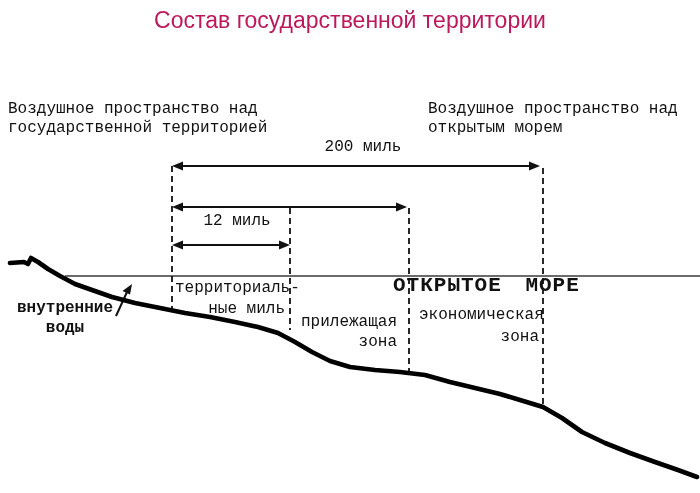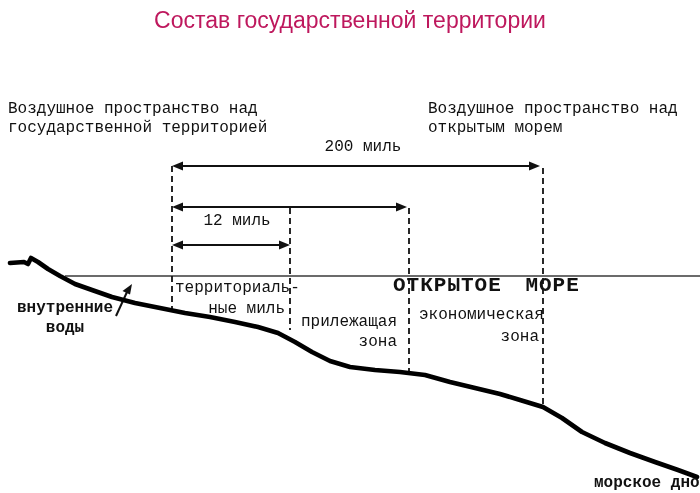--- a/index.html
+++ b/index.html
@@ -84,14 +84,13 @@
 
   <div class="lbl rt" style="left:297px;top:312px;width:100px;line-height:20px;">прилежащая
 зона</div>
 
   <div class="lbl opensea" style="left:393px;top:276px;">ОТКРЫТОЕ МОРЕ</div>
 
   <div class="lbl rt" style="left:419px;top:304px;width:120px;line-height:22px;">экономическая
 зона</div>
 
 
-  <div class="lbl bold" style="left:594px;top:474px;">морское дно</div>
 </div>
 
 </body></html>

